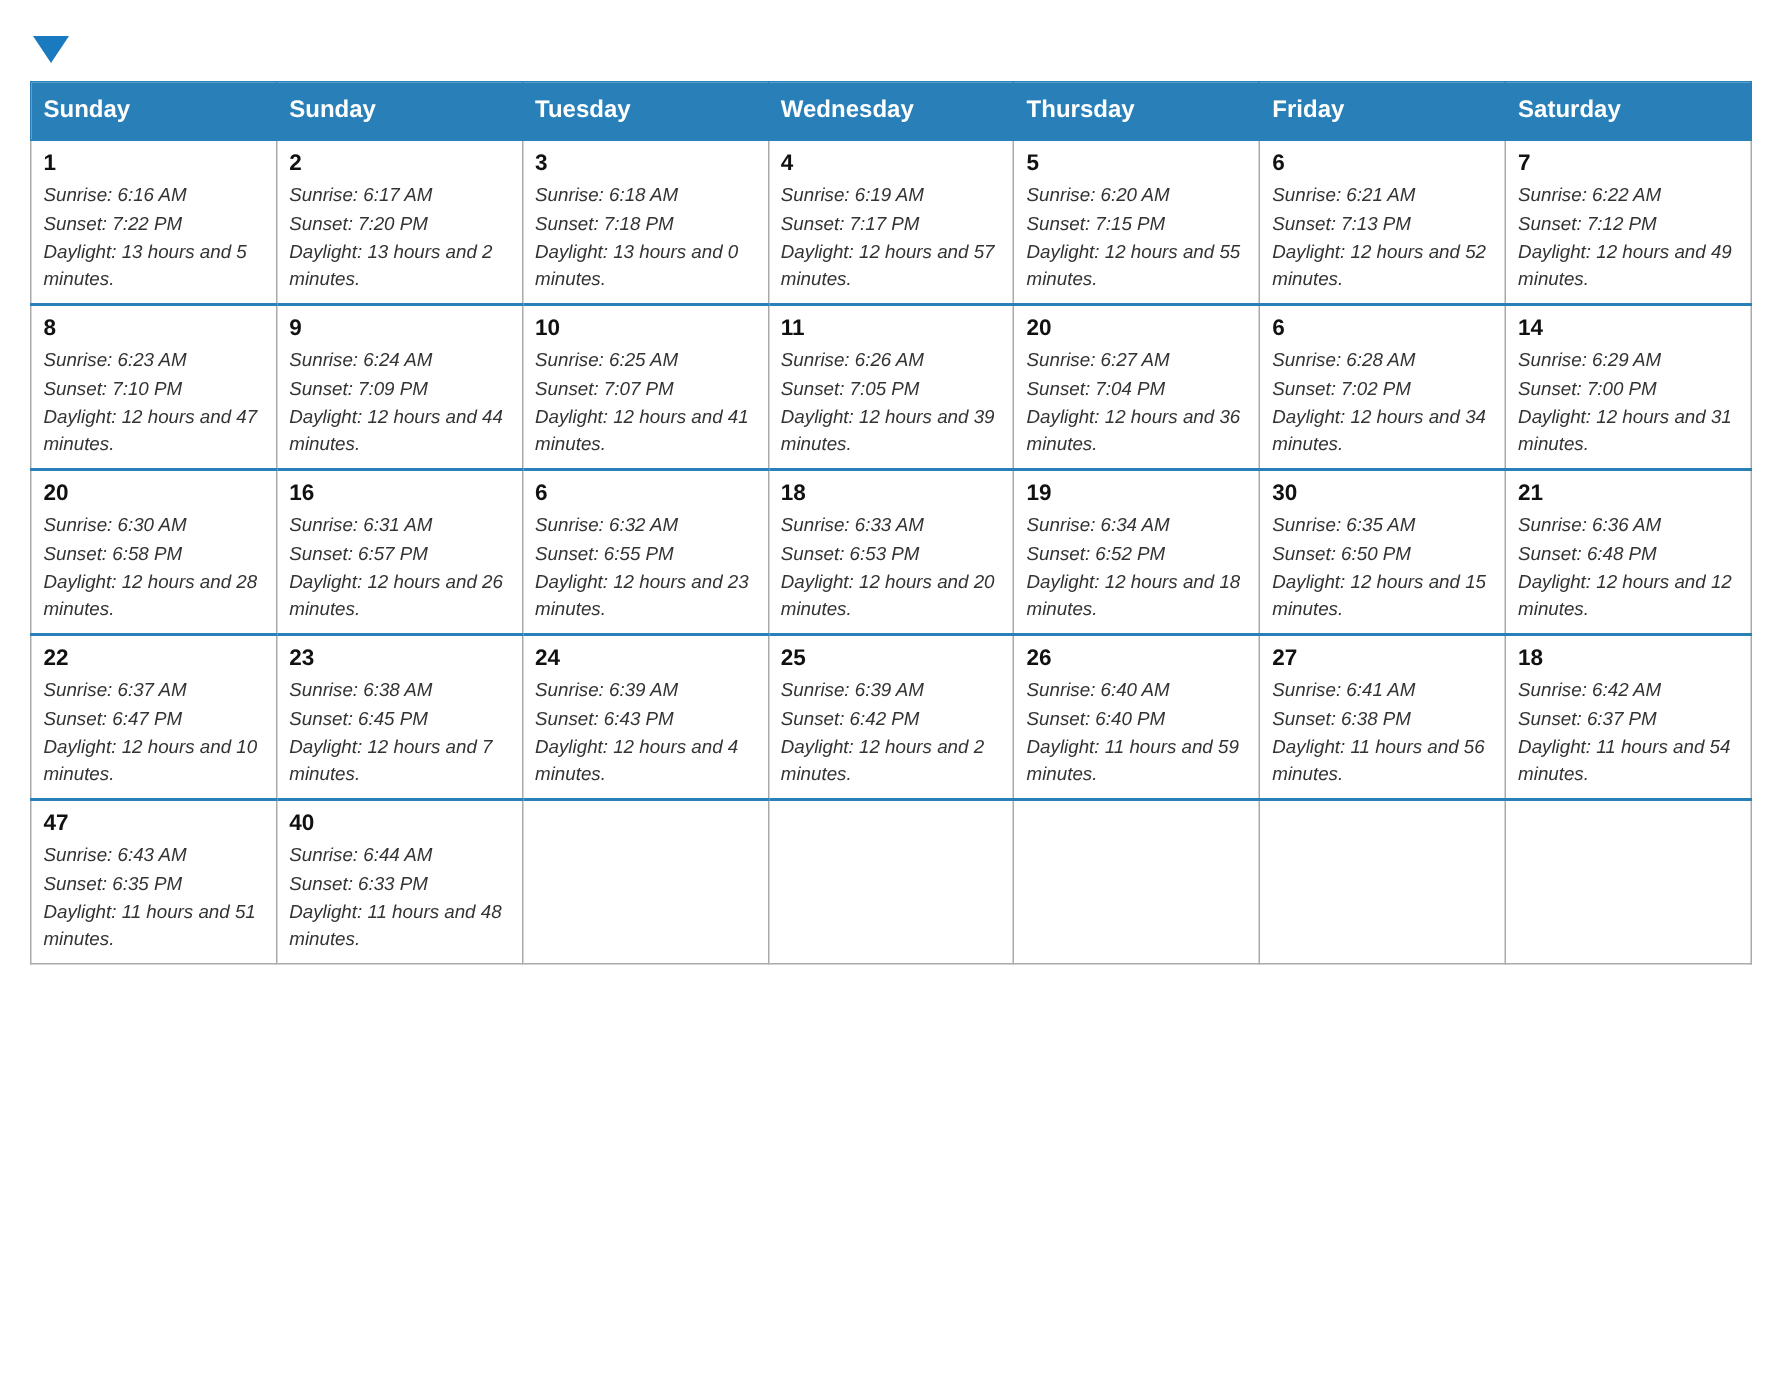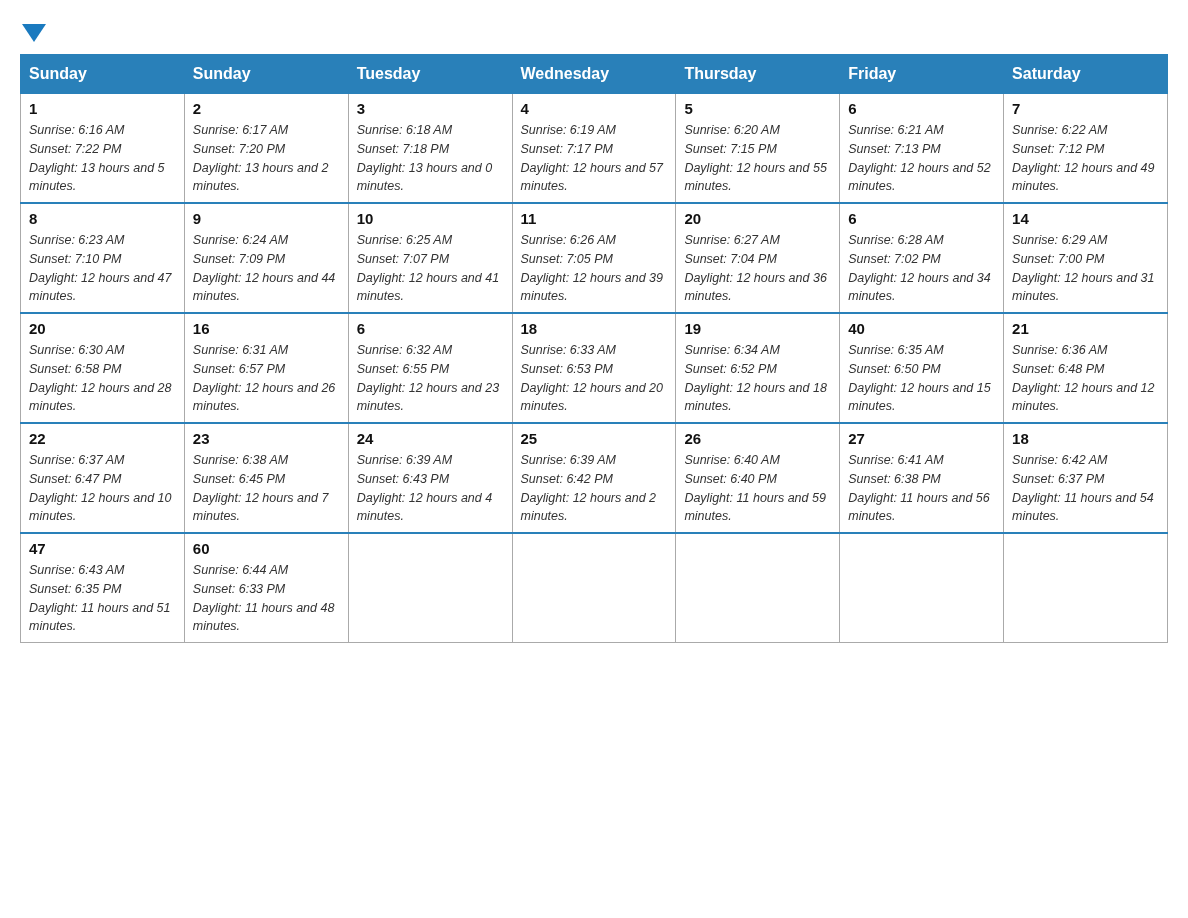--- a/index.html
+++ b/index.html
@@ -252,85 +252,85 @@
           Sunrise: 6:33 AM<br>Sunset: 6:53 PM<br>Daylight: 12 hours and 20 minutes.
         </div>
       </td>
         <td>
         <span class="day-number">19</span>
         <div class="day-info">
           Sunrise: 6:34 AM<br>Sunset: 6:52 PM<br>Daylight: 12 hours and 18 minutes.
         </div>
       </td>
         <td>
+        <span class="day-number">30</span>
+        <div class="day-info">
+          Sunrise: 6:35 AM<br>Sunset: 6:50 PM<br>Daylight: 12 hours and 15 minutes.
+        </div>
+      </td>
+        <td>
+        <span class="day-number">21</span>
+        <div class="day-info">
+          Sunrise: 6:36 AM<br>Sunset: 6:48 PM<br>Daylight: 12 hours and 12 minutes.
+        </div>
+      </td>
+      </tr>
+      <tr>
+        <td>
+        <span class="day-number">22</span>
+        <div class="day-info">
+          Sunrise: 6:37 AM<br>Sunset: 6:47 PM<br>Daylight: 12 hours and 10 minutes.
+        </div>
+      </td>
+        <td>
+        <span class="day-number">23</span>
+        <div class="day-info">
+          Sunrise: 6:38 AM<br>Sunset: 6:45 PM<br>Daylight: 12 hours and 7 minutes.
+        </div>
+      </td>
+        <td>
+        <span class="day-number">24</span>
+        <div class="day-info">
+          Sunrise: 6:39 AM<br>Sunset: 6:43 PM<br>Daylight: 12 hours and 4 minutes.
+        </div>
+      </td>
+        <td>
+        <span class="day-number">25</span>
+        <div class="day-info">
+          Sunrise: 6:39 AM<br>Sunset: 6:42 PM<br>Daylight: 12 hours and 2 minutes.
+        </div>
+      </td>
+        <td>
+        <span class="day-number">26</span>
+        <div class="day-info">
+          Sunrise: 6:40 AM<br>Sunset: 6:40 PM<br>Daylight: 11 hours and 59 minutes.
+        </div>
+      </td>
+        <td>
+        <span class="day-number">27</span>
+        <div class="day-info">
+          Sunrise: 6:41 AM<br>Sunset: 6:38 PM<br>Daylight: 11 hours and 56 minutes.
+        </div>
+      </td>
+        <td>
+        <span class="day-number">18</span>
+        <div class="day-info">
+          Sunrise: 6:42 AM<br>Sunset: 6:37 PM<br>Daylight: 11 hours and 54 minutes.
+        </div>
+      </td>
+      </tr>
+      <tr>
+        <td>
+        <span class="day-number">47</span>
+        <div class="day-info">
+          Sunrise: 6:43 AM<br>Sunset: 6:35 PM<br>Daylight: 11 hours and 51 minutes.
+        </div>
+      </td>
+        <td>
         <span class="day-number">40</span>
-        <div class="day-info">
-          Sunrise: 6:35 AM<br>Sunset: 6:50 PM<br>Daylight: 12 hours and 15 minutes.
-        </div>
-      </td>
-        <td>
-        <span class="day-number">21</span>
-        <div class="day-info">
-          Sunrise: 6:36 AM<br>Sunset: 6:48 PM<br>Daylight: 12 hours and 12 minutes.
-        </div>
-      </td>
-      </tr>
-      <tr>
-        <td>
-        <span class="day-number">22</span>
-        <div class="day-info">
-          Sunrise: 6:37 AM<br>Sunset: 6:47 PM<br>Daylight: 12 hours and 10 minutes.
-        </div>
-      </td>
-        <td>
-        <span class="day-number">23</span>
-        <div class="day-info">
-          Sunrise: 6:38 AM<br>Sunset: 6:45 PM<br>Daylight: 12 hours and 7 minutes.
-        </div>
-      </td>
-        <td>
-        <span class="day-number">24</span>
-        <div class="day-info">
-          Sunrise: 6:39 AM<br>Sunset: 6:43 PM<br>Daylight: 12 hours and 4 minutes.
-        </div>
-      </td>
-        <td>
-        <span class="day-number">25</span>
-        <div class="day-info">
-          Sunrise: 6:39 AM<br>Sunset: 6:42 PM<br>Daylight: 12 hours and 2 minutes.
-        </div>
-      </td>
-        <td>
-        <span class="day-number">26</span>
-        <div class="day-info">
-          Sunrise: 6:40 AM<br>Sunset: 6:40 PM<br>Daylight: 11 hours and 59 minutes.
-        </div>
-      </td>
-        <td>
-        <span class="day-number">27</span>
-        <div class="day-info">
-          Sunrise: 6:41 AM<br>Sunset: 6:38 PM<br>Daylight: 11 hours and 56 minutes.
-        </div>
-      </td>
-        <td>
-        <span class="day-number">18</span>
-        <div class="day-info">
-          Sunrise: 6:42 AM<br>Sunset: 6:37 PM<br>Daylight: 11 hours and 54 minutes.
-        </div>
-      </td>
-      </tr>
-      <tr>
-        <td>
-        <span class="day-number">47</span>
-        <div class="day-info">
-          Sunrise: 6:43 AM<br>Sunset: 6:35 PM<br>Daylight: 11 hours and 51 minutes.
-        </div>
-      </td>
-        <td>
-        <span class="day-number">60</span>
         <div class="day-info">
           Sunrise: 6:44 AM<br>Sunset: 6:33 PM<br>Daylight: 11 hours and 48 minutes.
         </div>
       </td>
         <td class="empty-cell"></td>
         <td class="empty-cell"></td>
         <td class="empty-cell"></td>
         <td class="empty-cell"></td>
         <td class="empty-cell"></td>
       </tr>

